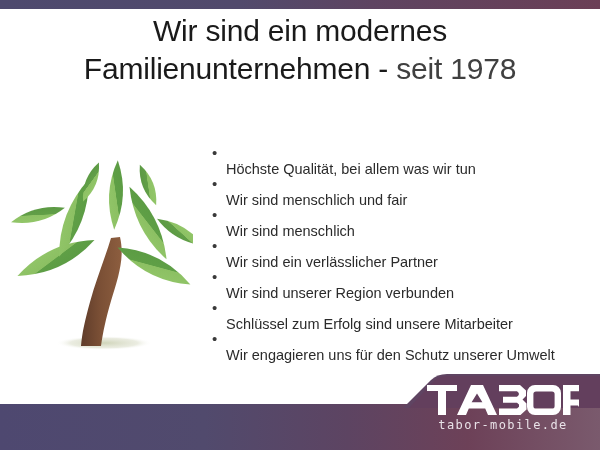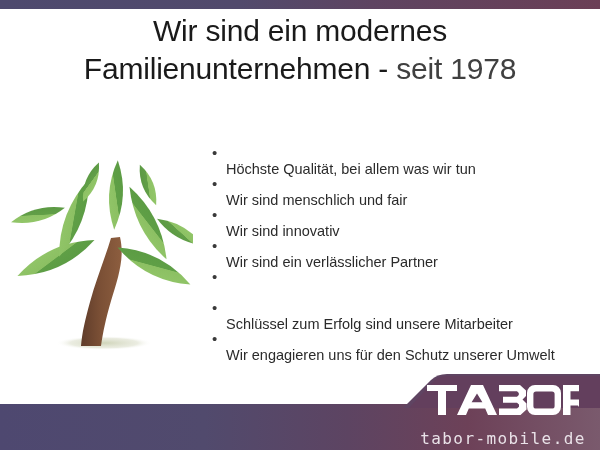--- a/index.html
+++ b/index.html
@@ -127,22 +127,22 @@
     text-align: center;
   }
   .logo-mark {
     display: block;
     width: 152px;
     height: 30px;
     margin: 0 auto;
   }
   .logo-tagline {
     display: block;
-    margin-top: 14px;
-    font-size: 16px;
+    margin-top: 3px;
+    font-size: 12px;
     color: #e9e2e8;
     letter-spacing: 1.4px;
     font-family: "DejaVu Sans Mono", monospace;
   }
 </style>
 </head>
 <body>
 
 <div id="slide">
 
@@ -217,28 +217,29 @@
     <div class="bullet-row">
       <span class="bullet-dot">•</span>
       <span class="bullet-text">Höchste Qualität, bei allem was wir tun</span>
     </div>
     <div class="bullet-row">
       <span class="bullet-dot">•</span>
       <span class="bullet-text">Wir sind menschlich und fair</span>
     </div>
     <div class="bullet-row">
       <span class="bullet-dot">•</span>
-      <span class="bullet-text">Wir sind innovativ</span>
+      <span class="bullet-text">Wir sind menschlich</span>
     </div>
     <div class="bullet-row">
       <span class="bullet-dot">•</span>
       <span class="bullet-text">Wir sind ein verlässlicher Partner</span>
     </div>
     <div class="bullet-row">
       <span class="bullet-dot">•</span>
+      <span class="bullet-text">Wir sind unserer Region verbunden</span>
     </div>
     <div class="bullet-row">
       <span class="bullet-dot">•</span>
       <span class="bullet-text">Schlüssel zum Erfolg sind unsere Mitarbeiter</span>
     </div>
     <div class="bullet-row">
       <span class="bullet-dot">•</span>
       <span class="bullet-text">Wir engagieren uns für den Schutz unserer Umwelt</span>
     </div>
   </div>

